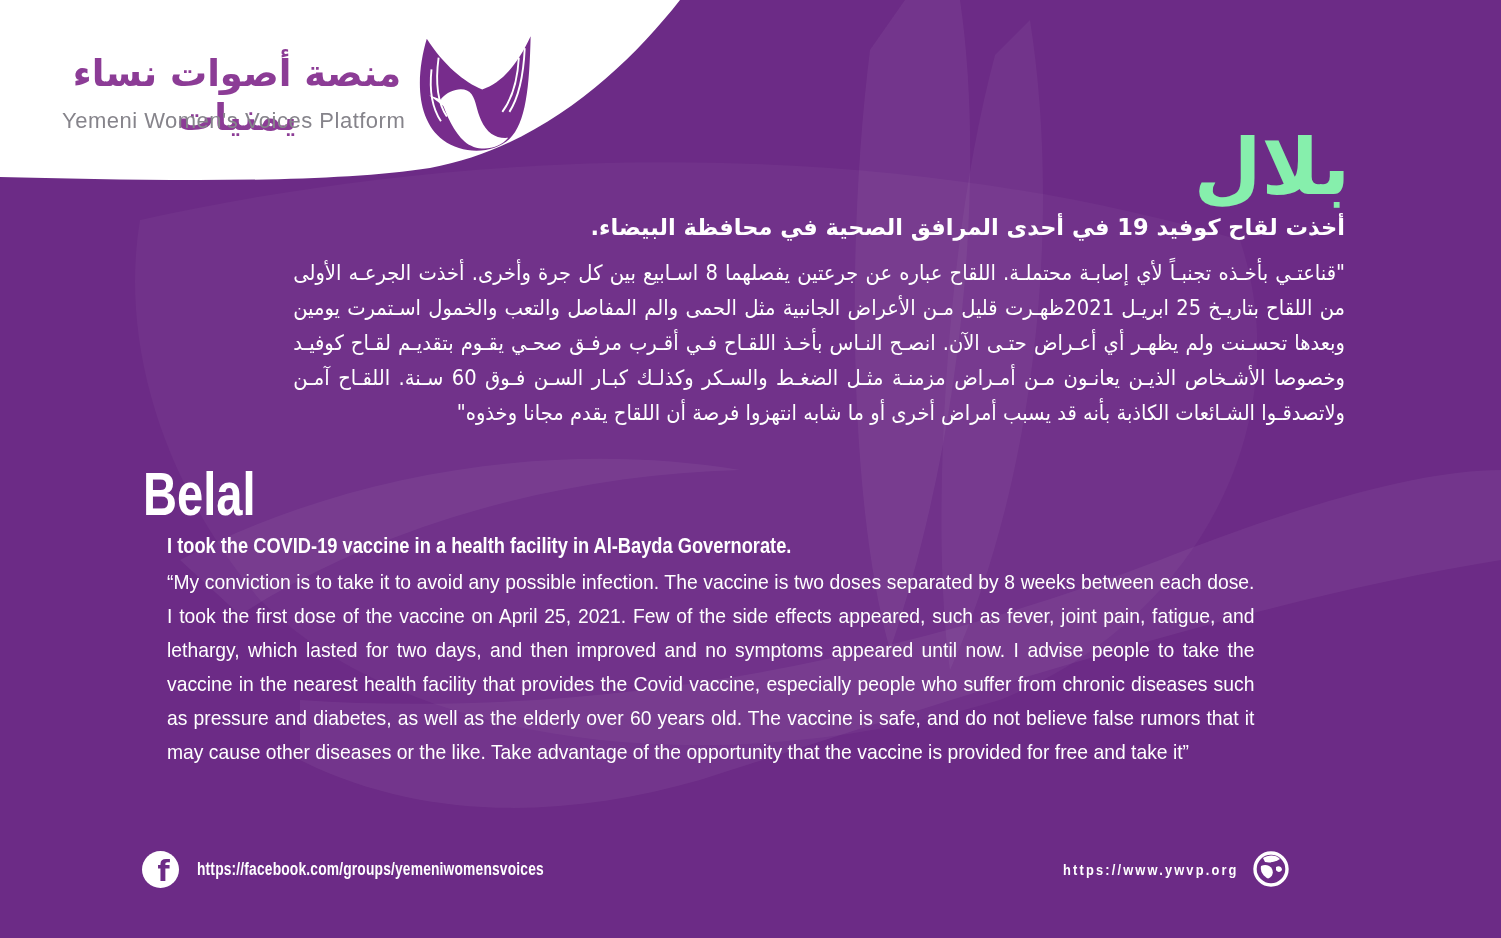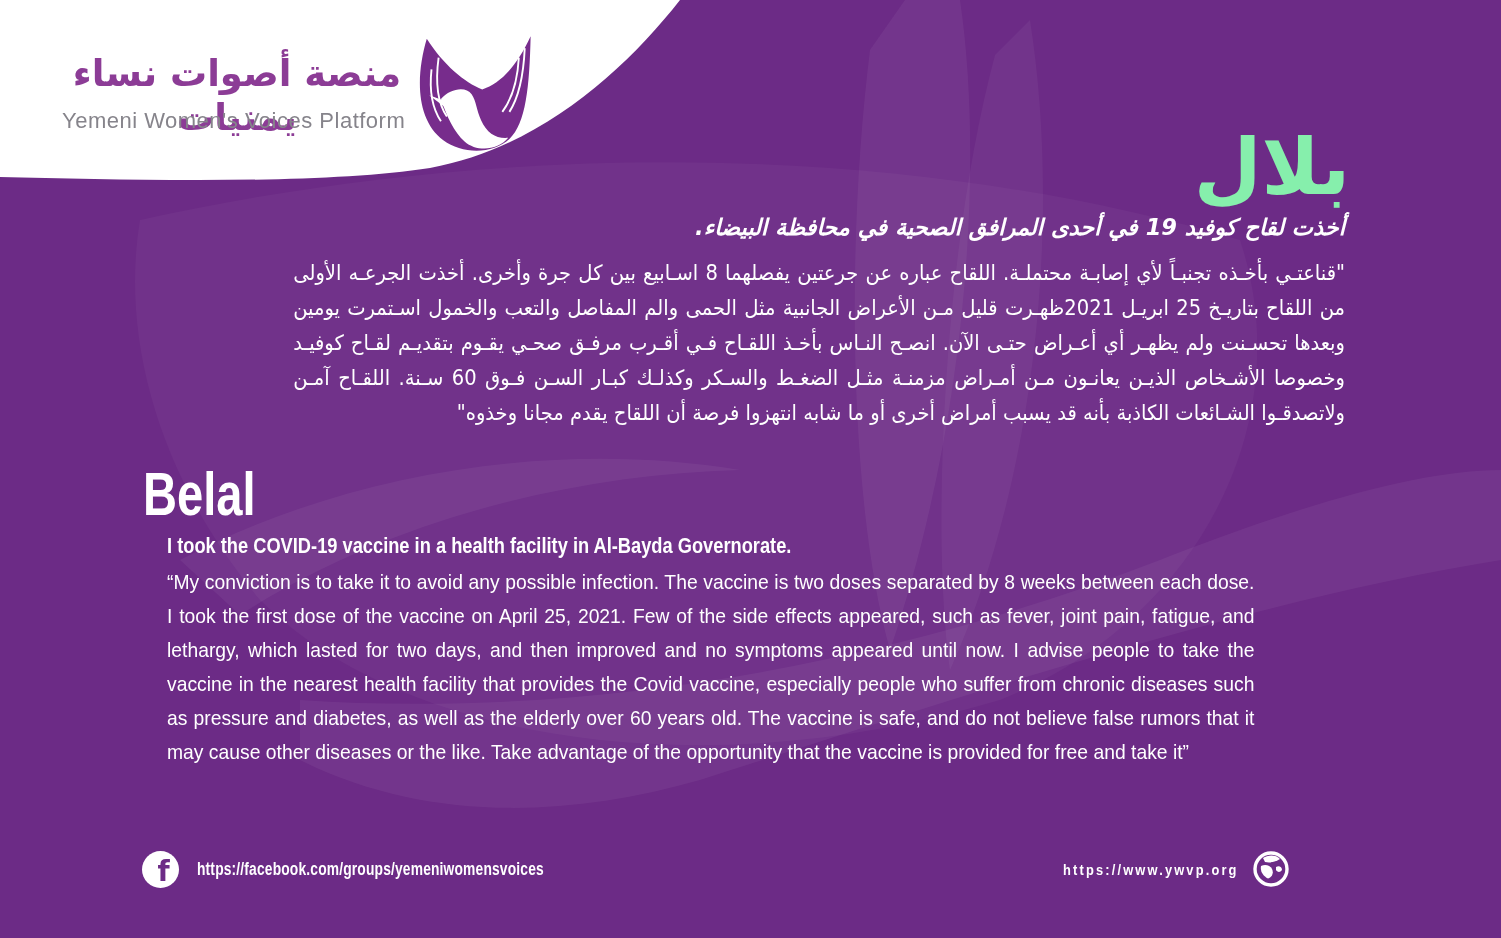--- a/index.html
+++ b/index.html
@@ -24,21 +24,21 @@
     font-family:"Liberation Sans","DejaVu Sans",sans-serif;
   }
   .logo-bird{left:415px;top:34px;width:118px;height:118px;}
   
   .name-ar{
     right:151px;top:128px;direction:rtl;color:#86efac;
     font-size:78px;font-weight:bold;line-height:1;white-space:nowrap;
   }
   .headline-ar{
     right:156px;top:214px;direction:rtl;color:#fff;
-    font-size:22.5px;font-weight:bold;white-space:nowrap;font-style:italic;
+    font-size:22.5px;font-weight:bold;white-space:nowrap;
   }
   .quote-ar{
     top:256px;right:156px;width:1131px;direction:rtl;color:#fff;
     font-size:21px;line-height:35px;text-align:justify;
     transform:scaleX(.93);transform-origin:right top;
   }
   
   .name-en{
     left:143px;top:458px;color:#fff;font-size:62px;font-weight:bold;
     white-space:nowrap;transform:scaleX(.76);transform-origin:left top;

